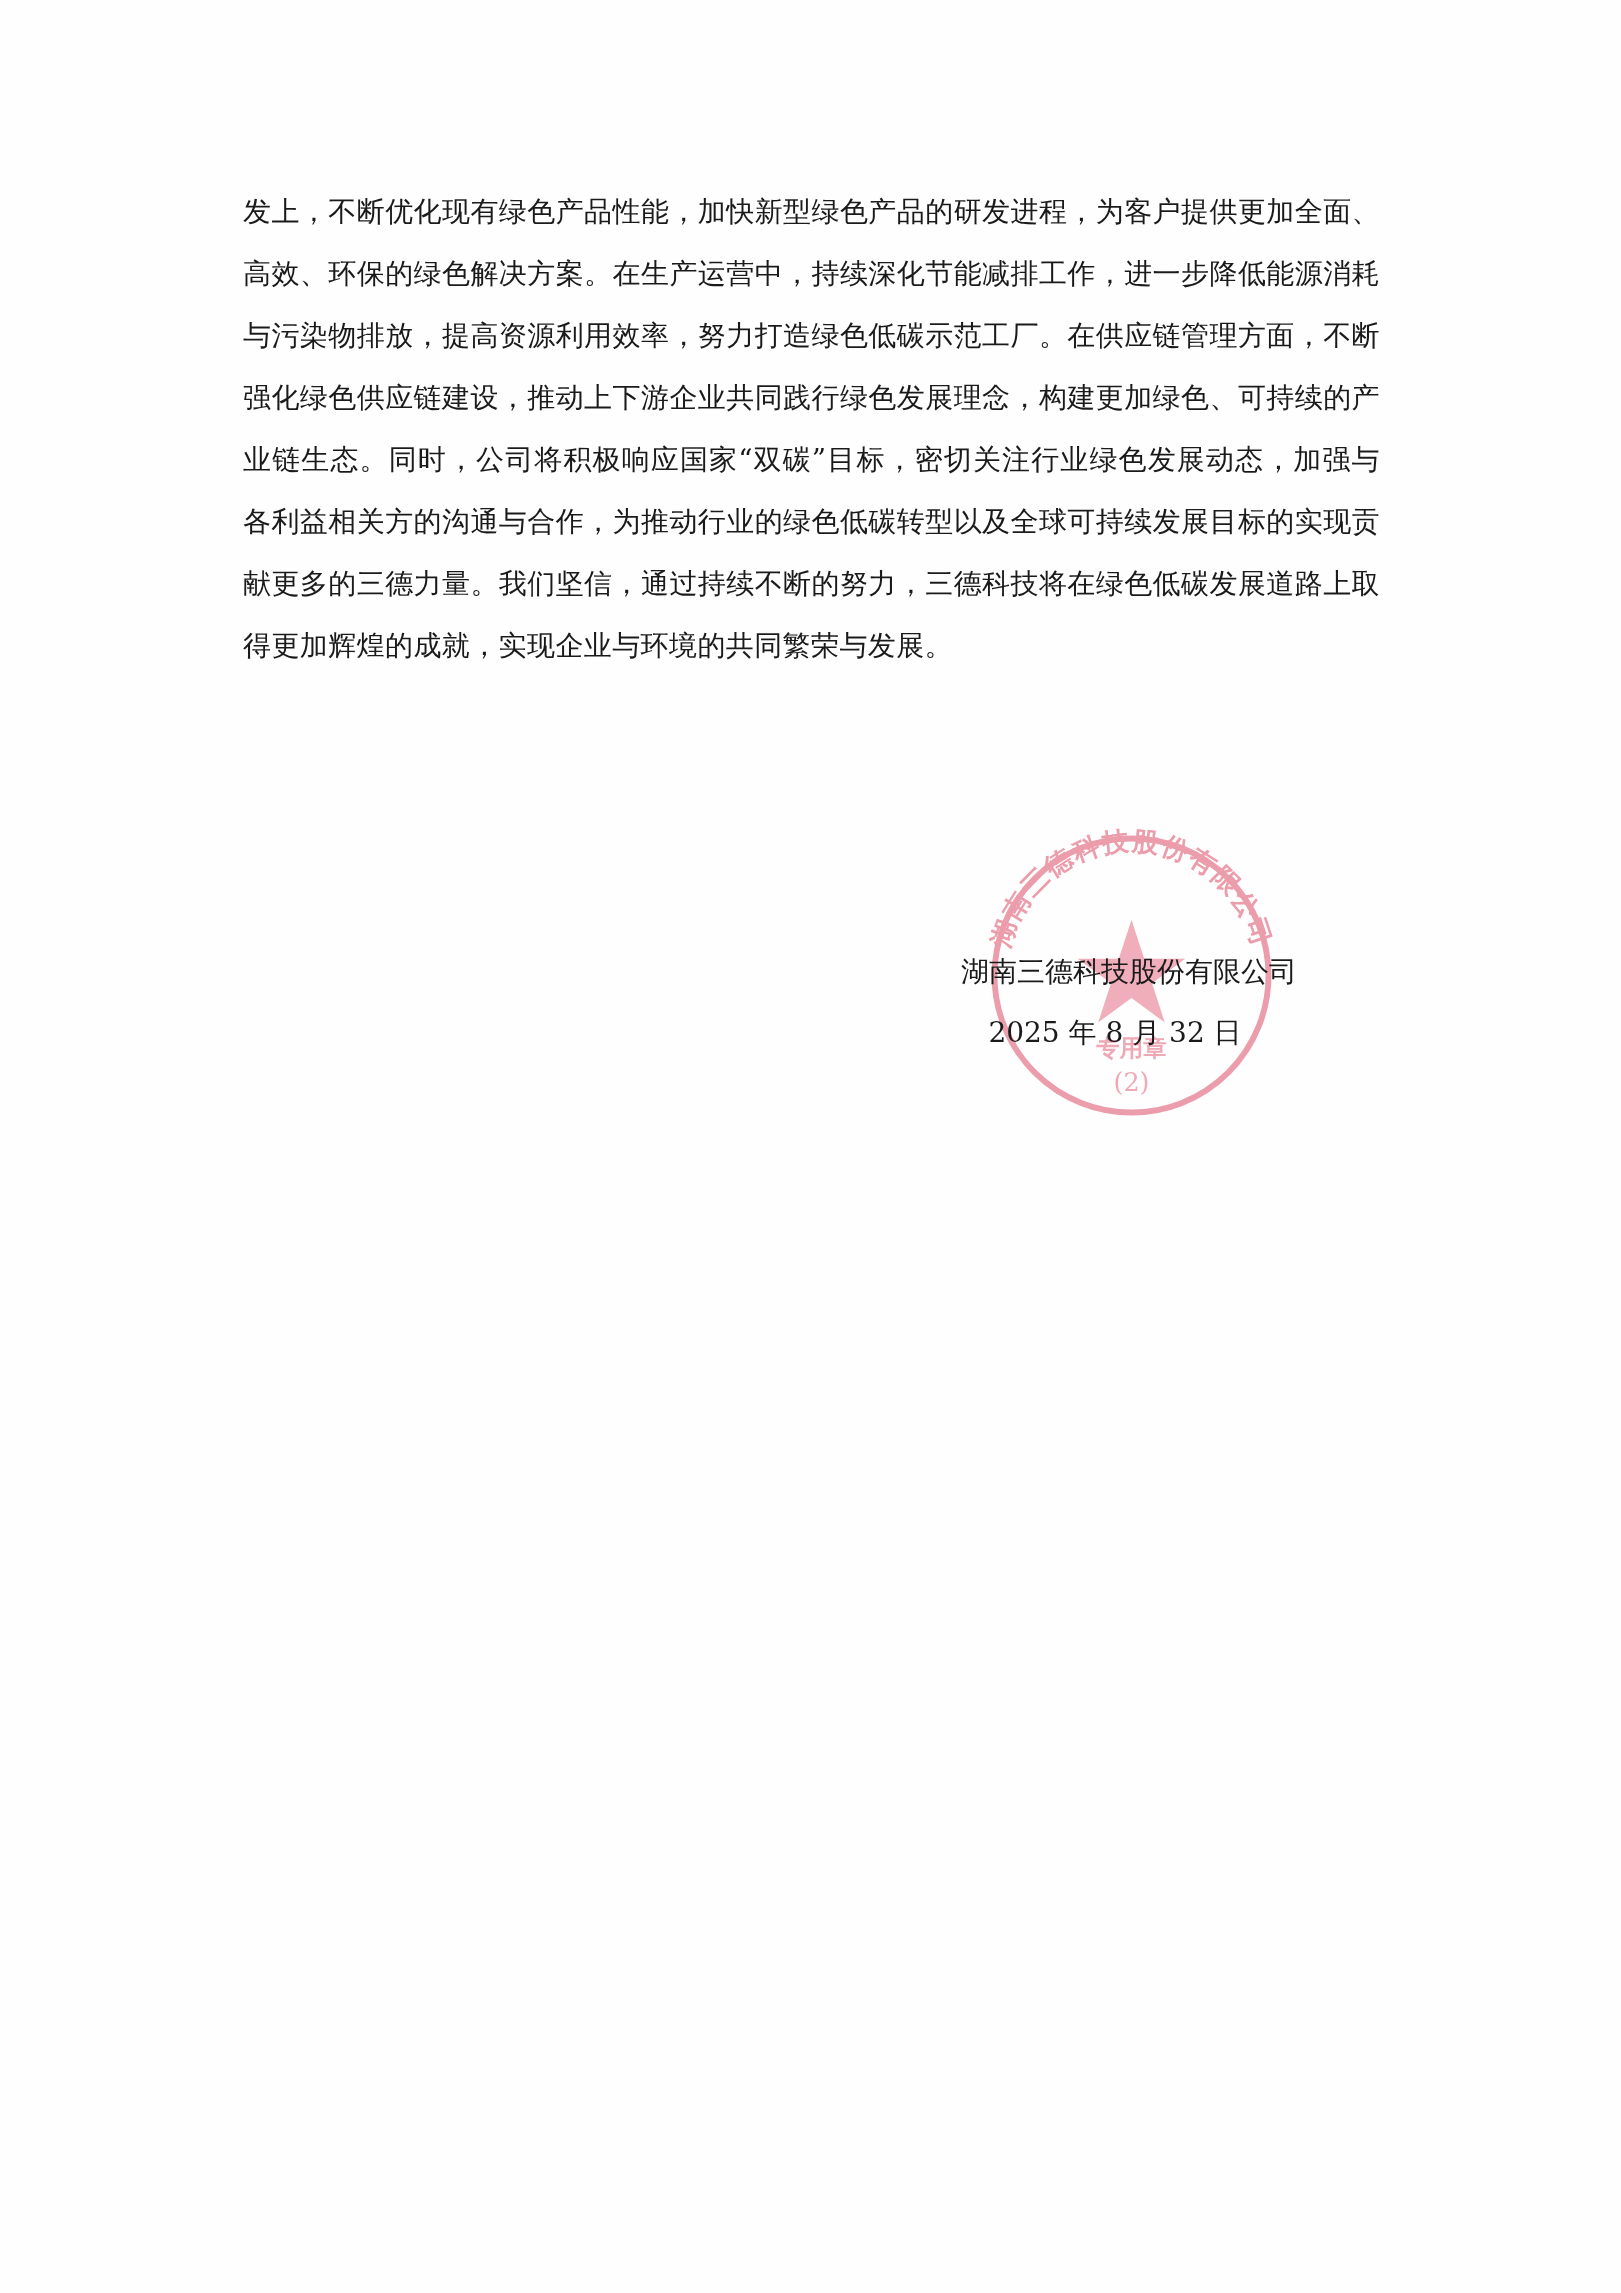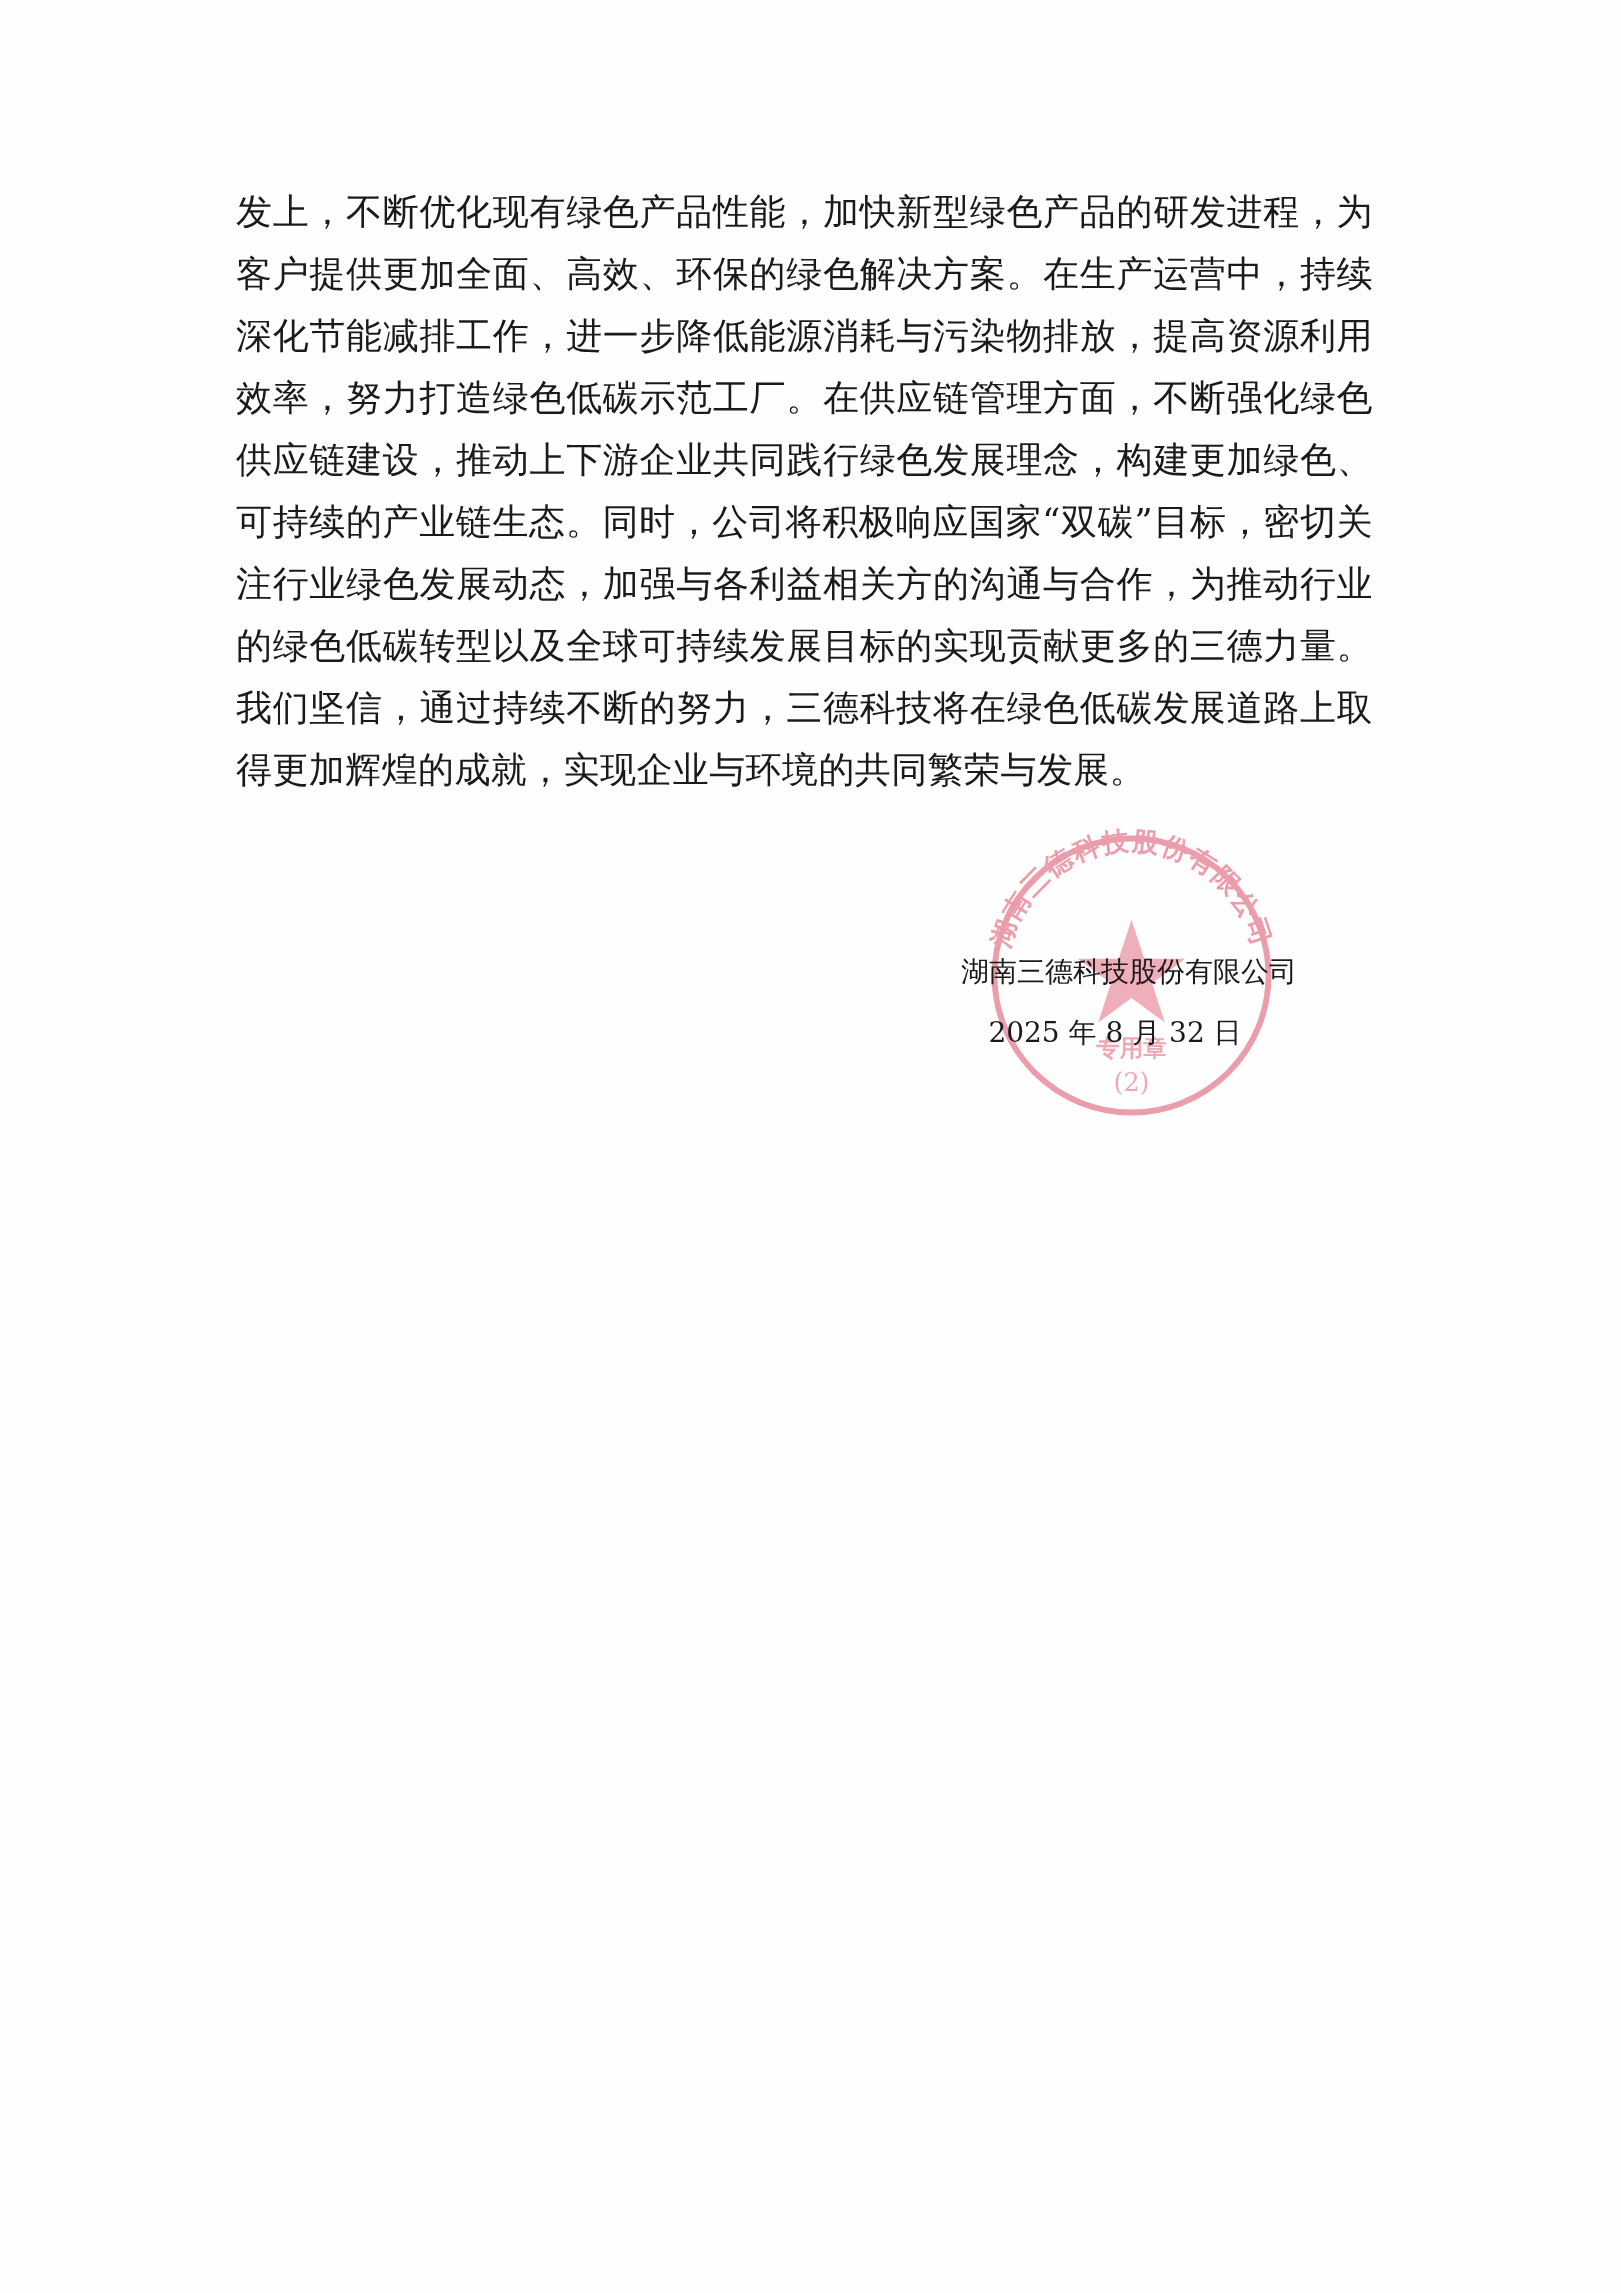--- a/index.html
+++ b/index.html
@@ -17,24 +17,24 @@
   }
   .page {
     position: absolute;
     left: 0; top: 0;
     width: 1621px;
     height: 2294px;
     background: #fefefe;
   }
   .body-text {
     position: absolute;
-    left: 236px;
+    left: 243px;
     top: 181px;
     width: 1137px;
-    font-size: 36px;
+    font-size: 28px;
     line-height: 62px;
     text-align: justify;
     text-justify: inter-ideograph;
     letter-spacing: 0.4px;
     color: #1a1a1a;
   }
   .signature-block {
     position: absolute;
     left: 961px;
     top: 941px;

